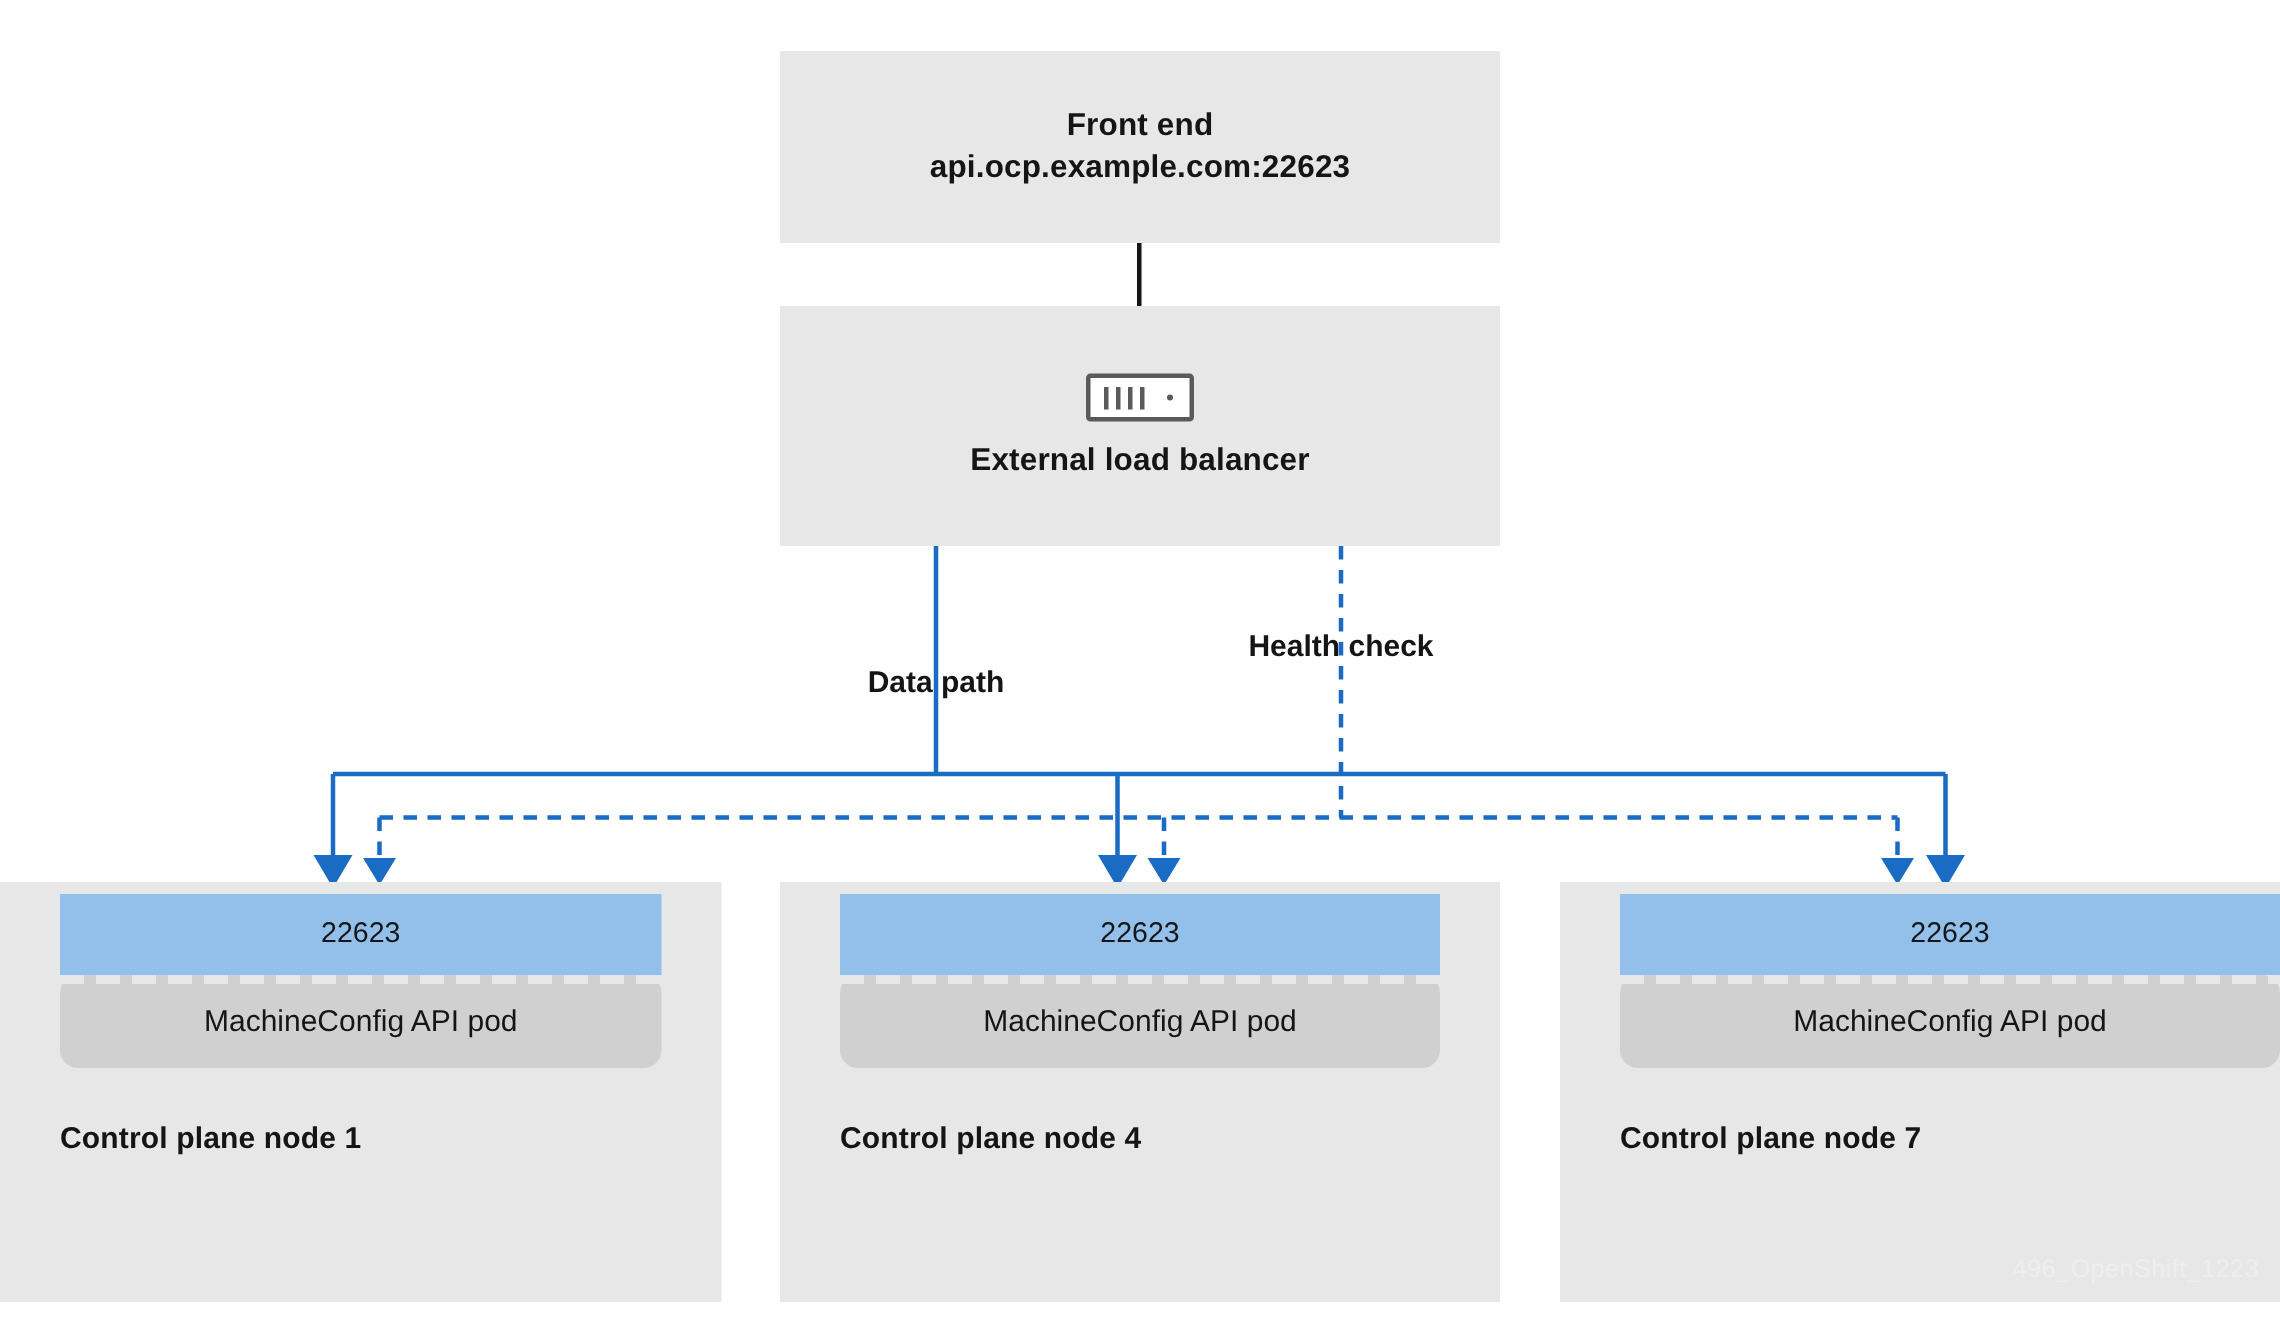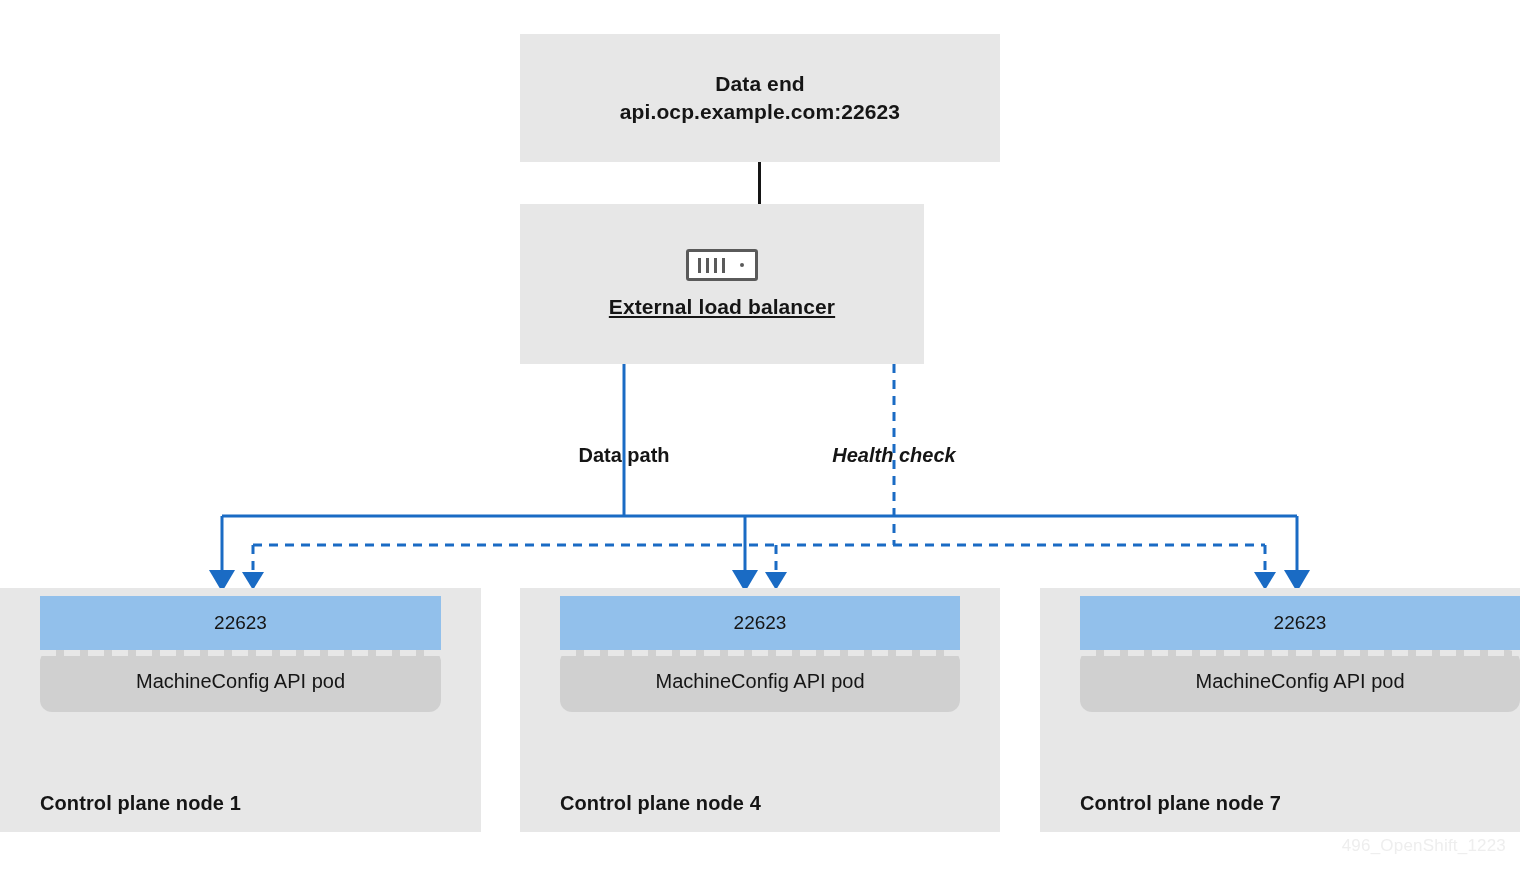--- a/index.html
+++ b/index.html
@@ -54,28 +54,27 @@
     left: 758px;
     top: 162px;
     width: 3px;
     height: 42px;
     background: #151515;
   }
 
   .lb-box {
     left: 520px;
     top: 204px;
-    width: 404px;
+    width: 480px;
     height: 160px;
     background: #e7e7e7;
     display: flex;
     flex-direction: column;
     align-items: center;
     justify-content: center;
-    text-decoration: underline;
   }
   .lb-icon {
     width: 72px;
     height: 32px;
     border: 3px solid #5a5a5a;
     border-radius: 3px;
     box-sizing: border-box;
     display: flex;
     align-items: center;
     margin-bottom: 14px;
@@ -121,40 +120,39 @@
   .path-label .strong { font-weight: bold; }
   .path-label .normal { font-weight: normal; }
 
   #label-data-path {
     left: 504px;
     top: 412px;
     width: 240px;
   }
   #label-health-check {
     left: 774px;
-    top: 412px;
+    top: 388px;
     width: 240px;
-    font-style: italic;
   }
 
   
   #wires {
     position: absolute;
     left: 0;
     top: 0;
     width: 1520px;
     height: 891px;
     pointer-events: none;
   }
 
   
   .node {
     position: absolute;
     top: 588px;
-    height: 244px;
+    height: 280px;
     background: #e7e7e7;
   }
   .node-port {
     position: absolute;
     top: 8px;
     height: 54px;
     background: #92c0eb;
     display: flex;
     align-items: center;
     justify-content: center;
@@ -184,21 +182,20 @@
     color: #151515;
     border-radius: 12px;
   }
   .node-title {
     position: absolute;
     top: 160px;
     font-size: 20px;
     font-weight: bold;
     letter-spacing: 0.1px;
     white-space: nowrap;
-    margin-top: 44px;
   }
 
   
   #node-1 { left: 0px;    width: 481px; }
   #node-1 .node-port, #node-1 .node-pod, #node-1 .node-sep { left: 40px; width: 401px; }
   #node-1 .node-title { left: 40px; }
   
   #node-2 { left: 520px;  width: 480px; }
   #node-2 .node-port, #node-2 .node-pod, #node-2 .node-sep { left: 40px; width: 400px; }
   #node-2 .node-title { left: 40px; }
@@ -217,21 +214,21 @@
     letter-spacing: 0.2px;
     white-space: nowrap;
   }
 </style>
 </head>
 <body>
 
 <div id="canvas">
 
   <div class="box frontend-box">
-    <div class="frontend-title">Data end</div>
+    <div class="frontend-title">Front end</div>
     <div class="frontend-sub">api.ocp.example.com:22623</div>
   </div>
 
   <div class="connector-vert"></div>
 
   <div class="box lb-box">
     <div class="lb-icon">
       <span class="bars">
         <i></i>
           <i></i>

